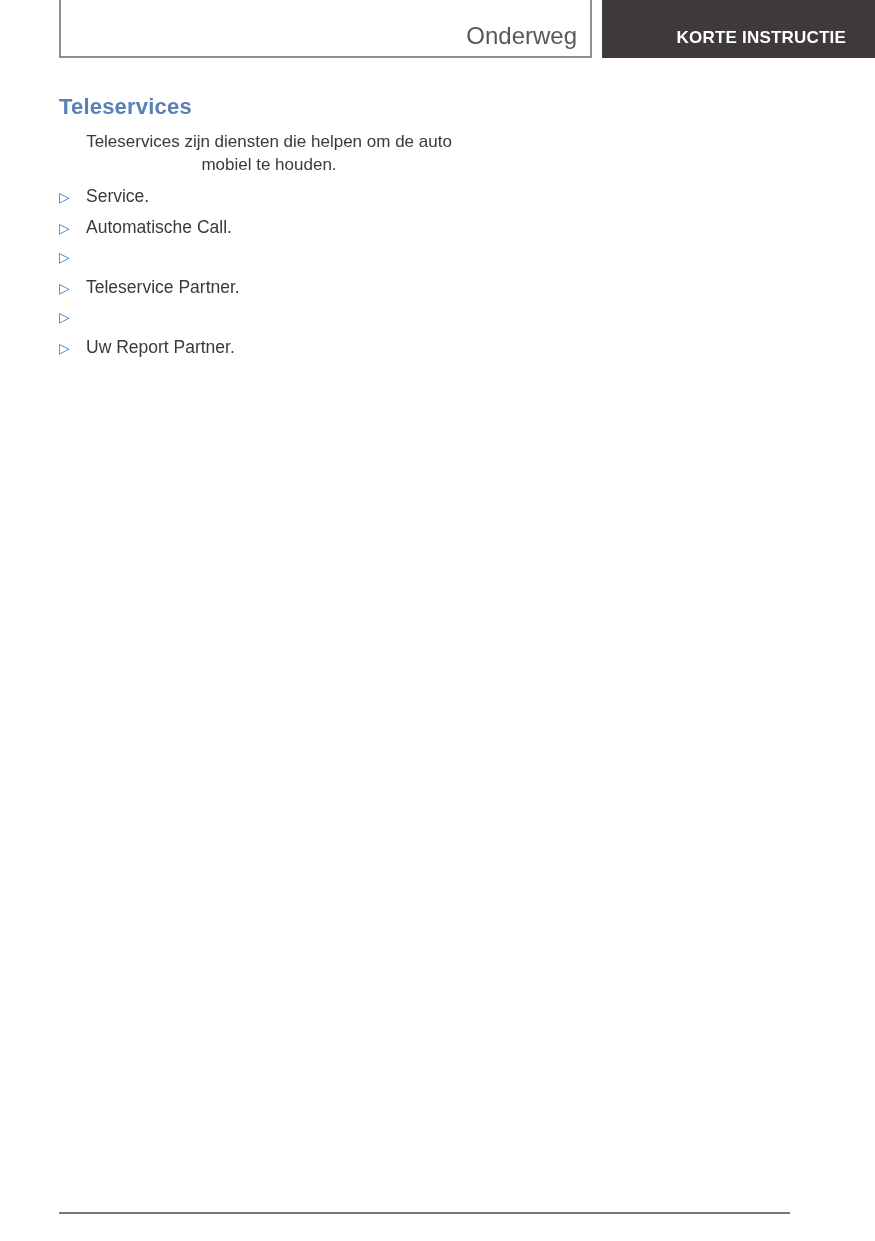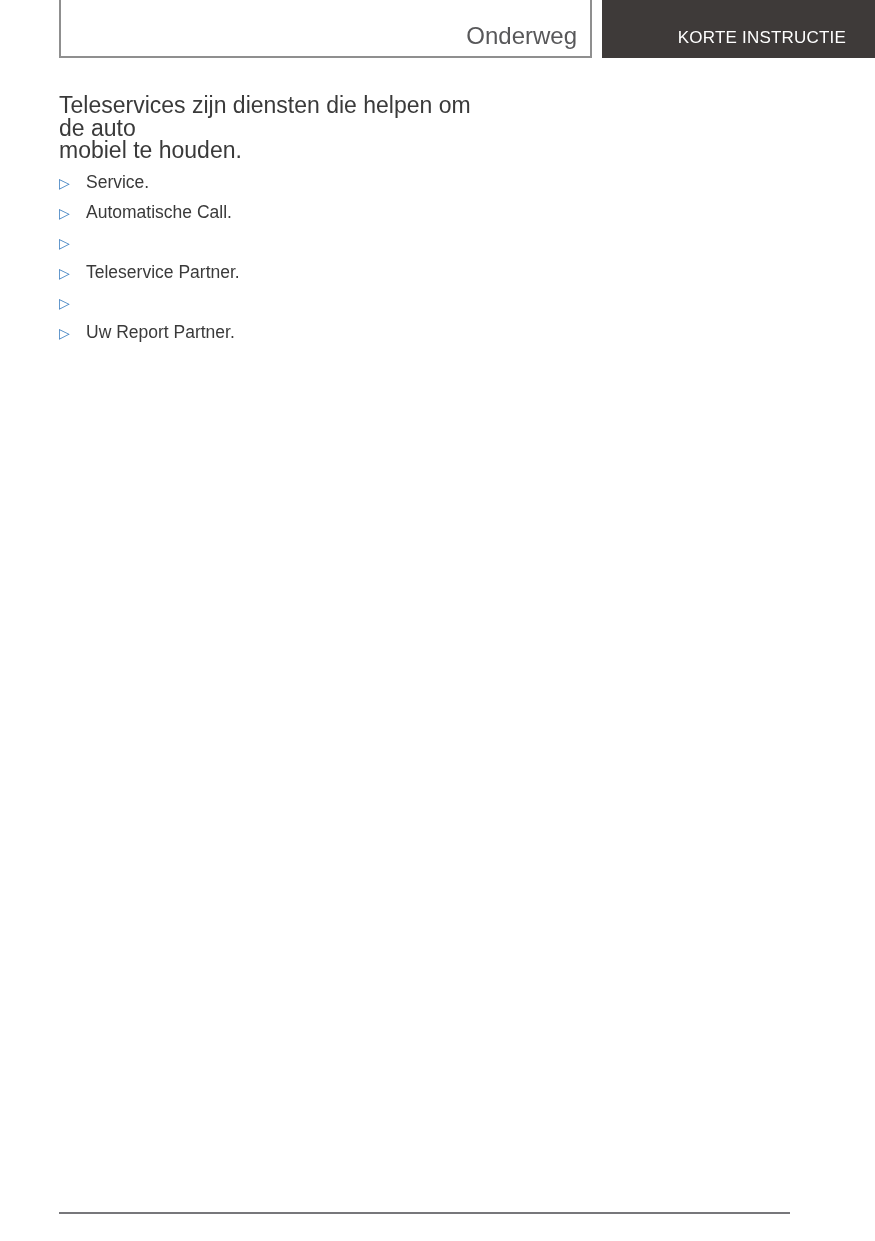--- a/index.html
+++ b/index.html
@@ -37,44 +37,45 @@
     background: #3e3a39;
     box-sizing: border-box;
     display: flex;
     align-items: flex-end;
     justify-content: flex-end;
     padding: 0 29px 12px 0;
   }
   .chapter-tab-text {
     color: #ffffff;
     font-size: 17px;
-    font-weight: normal;
+    font-weight: bold;
     letter-spacing: 0.2px;
     line-height: 1;
   }
 
   
   .content {
     position: absolute;
     left: 59px; top: 94px;
     width: 420px;
   }
   .section-title {
     margin: 0 0 11px 0;
     font-size: 22px;
     font-weight: bold;
     letter-spacing: 0.2px;
     color: #5b80b6;
   }
   .para {
     margin: 0 0 9px 0;
-    font-size: 23px;
+    font-size: 17px;
     line-height: 22.5px;
     white-space: pre-line;
     color: #3a3a3a;
+    text-align: center;
   }
   .services-list {
     list-style: none;
     margin: 8px 0 0 0;
     padding: 0;
   }
   .service-item {
     display: flex;
     align-items: baseline;
     margin-bottom: 7px;
@@ -110,20 +111,21 @@
 <body>
 
 <div class="running-head-box">
   <span class="running-head-text">Onderweg</span>
 </div>
 <div class="chapter-tab">
   <span class="chapter-tab-text">KORTE INSTRUCTIE</span>
 </div>
 
 <div class="content">
+  <h1 class="section-title">Teleservices</h1>
 
   <p class="para">Teleservices zijn diensten die helpen om de auto
 mobiel te houden.</p>
 
   <ul class="services-list">
     <li class="service-item">
       <span class="triangle-bullet">▷</span>
       <span>Service.</span>
     </li>
     <li class="service-item">

